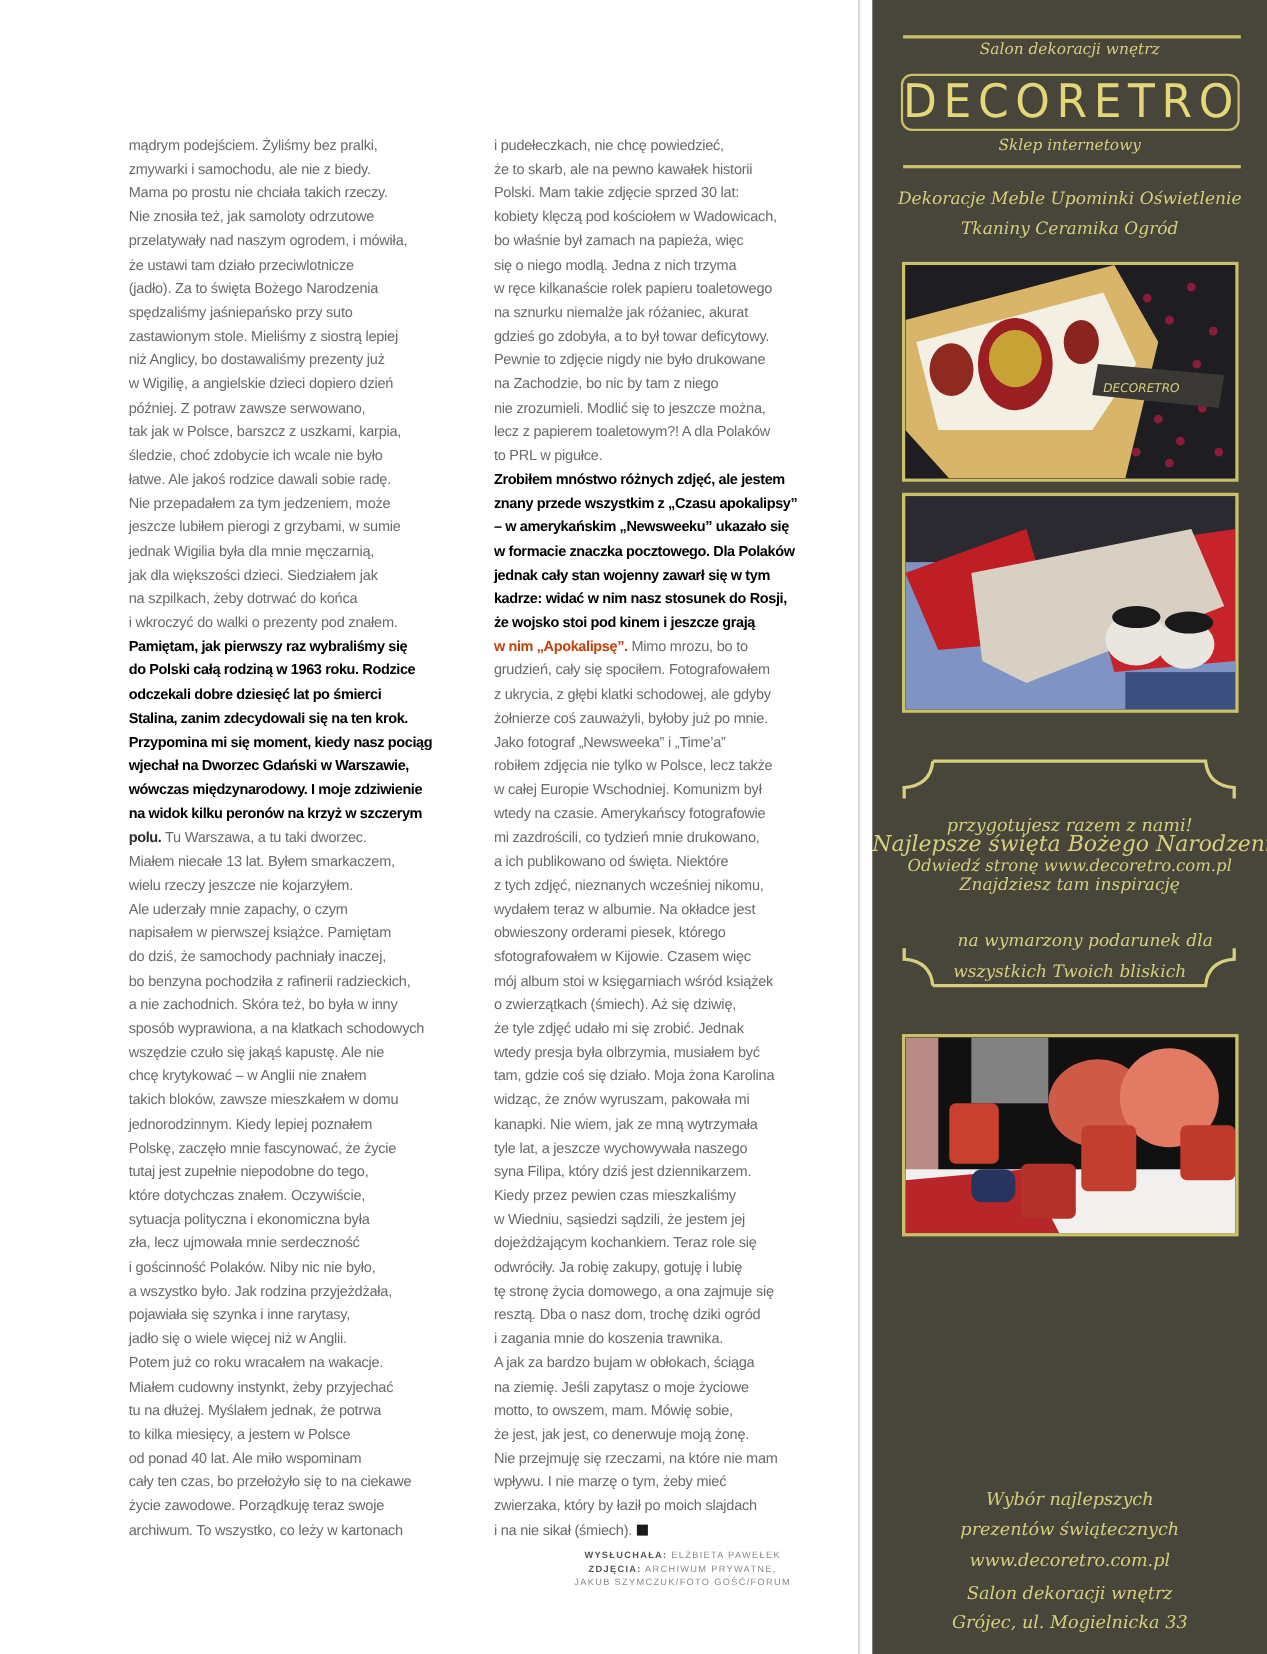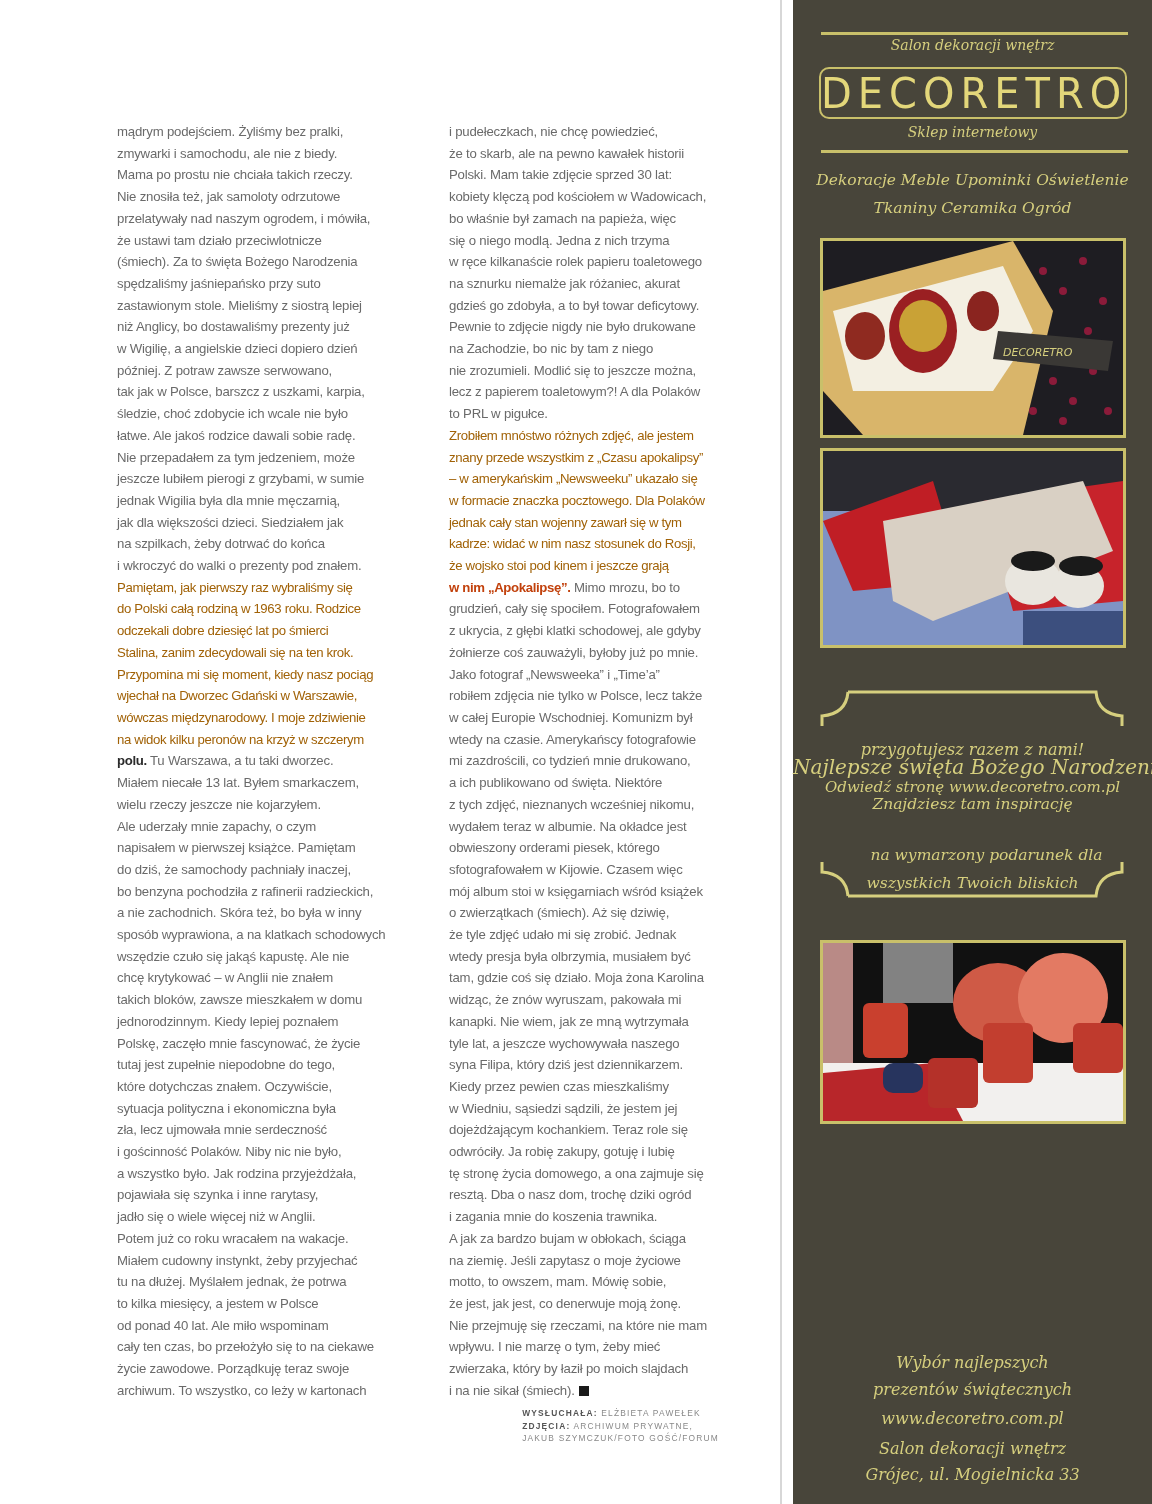--- a/index.html
+++ b/index.html
@@ -1,44 +1,44 @@
 <!DOCTYPE html>
 <html><head>
 <meta charset="utf-8">
 <style>
   html, body { margin:0; padding:0; }
   body { width:1152px; height:1504px; background:#ffffff; position:relative; overflow:hidden; font-family:"Liberation Sans", sans-serif; }
   .col { position:absolute; top:121px; width:300px; font-family:"Liberation Sans", sans-serif; font-size:13.2px; line-height:21.7px; color:#6a6a6a; letter-spacing:-0.2px; }
   .col p { margin:0; white-space:nowrap; }
-  .col p.b { color:#a16207; font-weight:normal; letter-spacing:-0.35px; }
+  .col p.b { color:#000000; font-weight:bold; letter-spacing:-0.35px; }
   .col1 { left:117px; }
   .col2 { left:429px;margin-left:20px; }
   .col .end-mark { display:inline-block; width:10px; height:10px; background:#1a1a1a; vertical-align:-1px; margin-left:4px; }
-  .credits { position:absolute; right:433px; top:1407px; text-align:left; font-size:8.4px; line-height:12.5px; letter-spacing:1.2px; color:#888; text-transform:uppercase; }
+  .credits { position:absolute; right:433px; top:1407px; text-align:center; font-size:8.4px; line-height:12.5px; letter-spacing:1.2px; color:#888; text-transform:uppercase; }
   .credits b { color:#555; font-weight:bold; }
   .divider-line { position:absolute; left:780px; top:0; width:2px; height:1504px; background:#d7d7d7; }
   .ad { position:absolute; left:793px; top:0; width:359px; height:1504px; background:#48453a; color:#d6cf7e; font-family:"DejaVu Serif", serif; font-style:italic; text-align:center; }
   .ad .rule { position:absolute; left:28px; right:24px; height:3px; background:#c9c06a; }
   .ad .t { position:absolute; left:0; right:0; white-space:nowrap; }
   .logo-box { position:absolute; left:26px; top:67px; width:304px; height:48px; border:2px solid #c9c06a; border-radius:10px; }
   .logo-box span { display:block; font-family:"DejaVu Sans", sans-serif; font-style:normal; font-size:40px; line-height:48px; letter-spacing:6px; color:#e3d77a; font-weight:normal; transform:scaleY(1.05); }
   .photo { position:absolute; left:27px; width:306px; border:3px solid #c9c06a; box-sizing:border-box; overflow:hidden; }
   .frame { position:absolute; left:25px; width:308px; top:688px; height:212px; }
 </style>
 </head>
 <body>
 
 <div class="col col1" id="col1">
     <p><span>mądrym podejściem. Żyliśmy bez pralki,</span></p>
     <p><span>zmywarki i samochodu, ale nie z biedy.</span></p>
     <p><span>Mama po prostu nie chciała takich rzeczy.</span></p>
     <p><span>Nie znosiła też, jak samoloty odrzutowe</span></p>
     <p><span>przelatywały nad naszym ogrodem, i mówiła,</span></p>
     <p><span>że ustawi tam działo przeciwlotnicze</span></p>
-    <p><span>(śmiech). Za to święta Bożego Narodzenia</span></p>
+    <p><span>(jadło). Za to święta Bożego Narodzenia</span></p>
     <p><span>spędzaliśmy jaśniepańsko przy suto</span></p>
     <p><span>zastawionym stole. Mieliśmy z siostrą lepiej</span></p>
     <p><span>niż Anglicy, bo dostawaliśmy prezenty już</span></p>
     <p><span>w Wigilię, a angielskie dzieci dopiero dzień</span></p>
     <p><span>później. Z potraw zawsze serwowano,</span></p>
     <p><span>tak jak w Polsce, barszcz z uszkami, karpia,</span></p>
     <p><span>śledzie, choć zdobycie ich wcale nie było</span></p>
     <p><span>łatwe. Ale jakoś rodzice dawali sobie radę.</span></p>
     <p><span>Nie przepadałem za tym jedzeniem, może</span></p>
     <p><span>jeszcze lubiłem pierogi z grzybami, w sumie</span></p>

